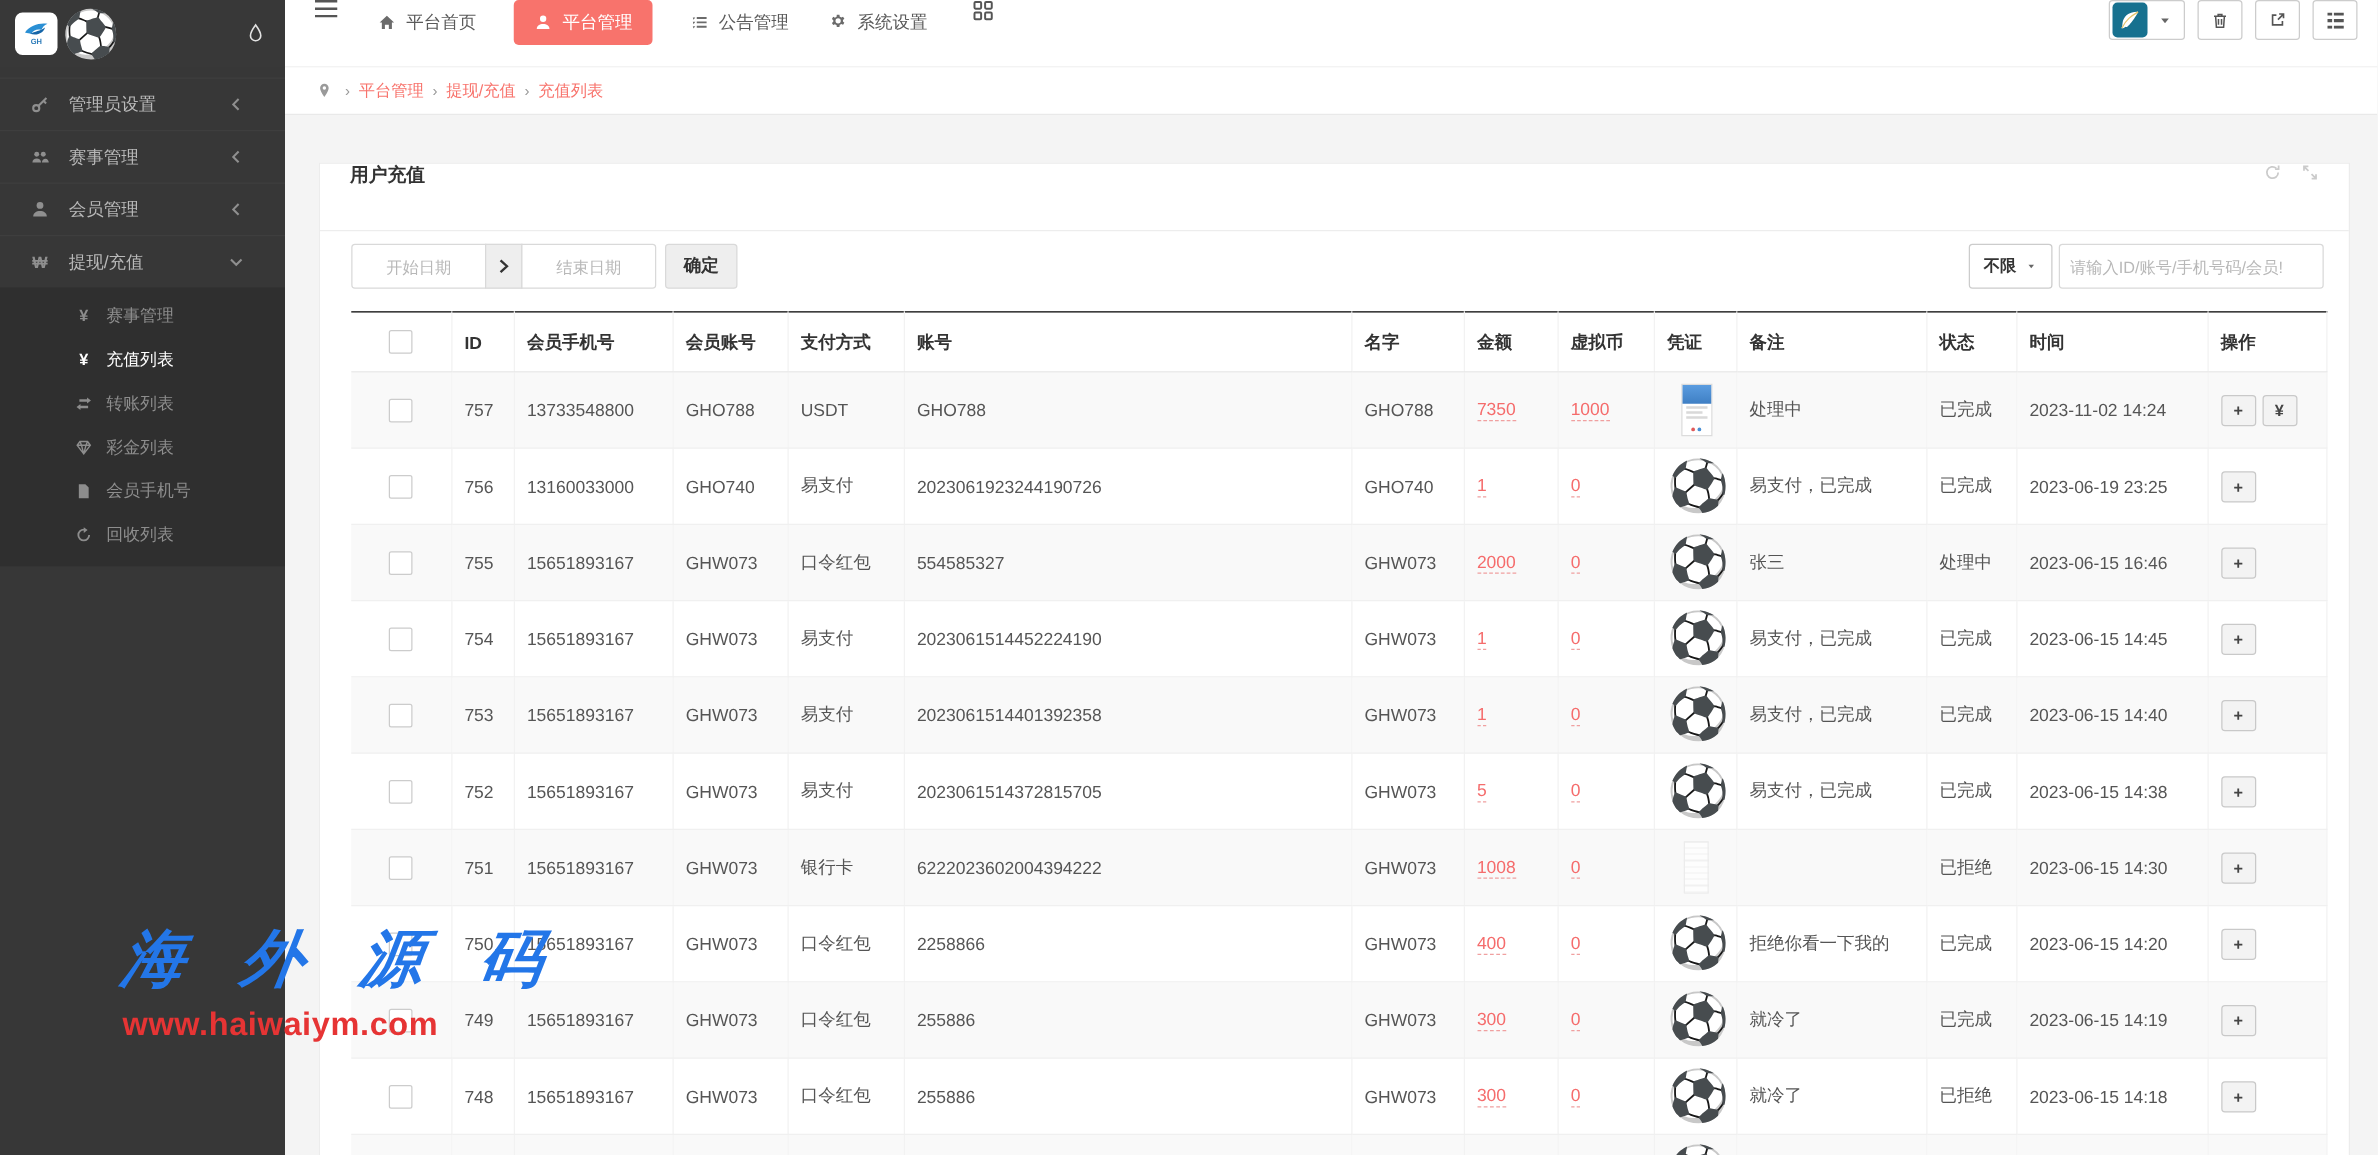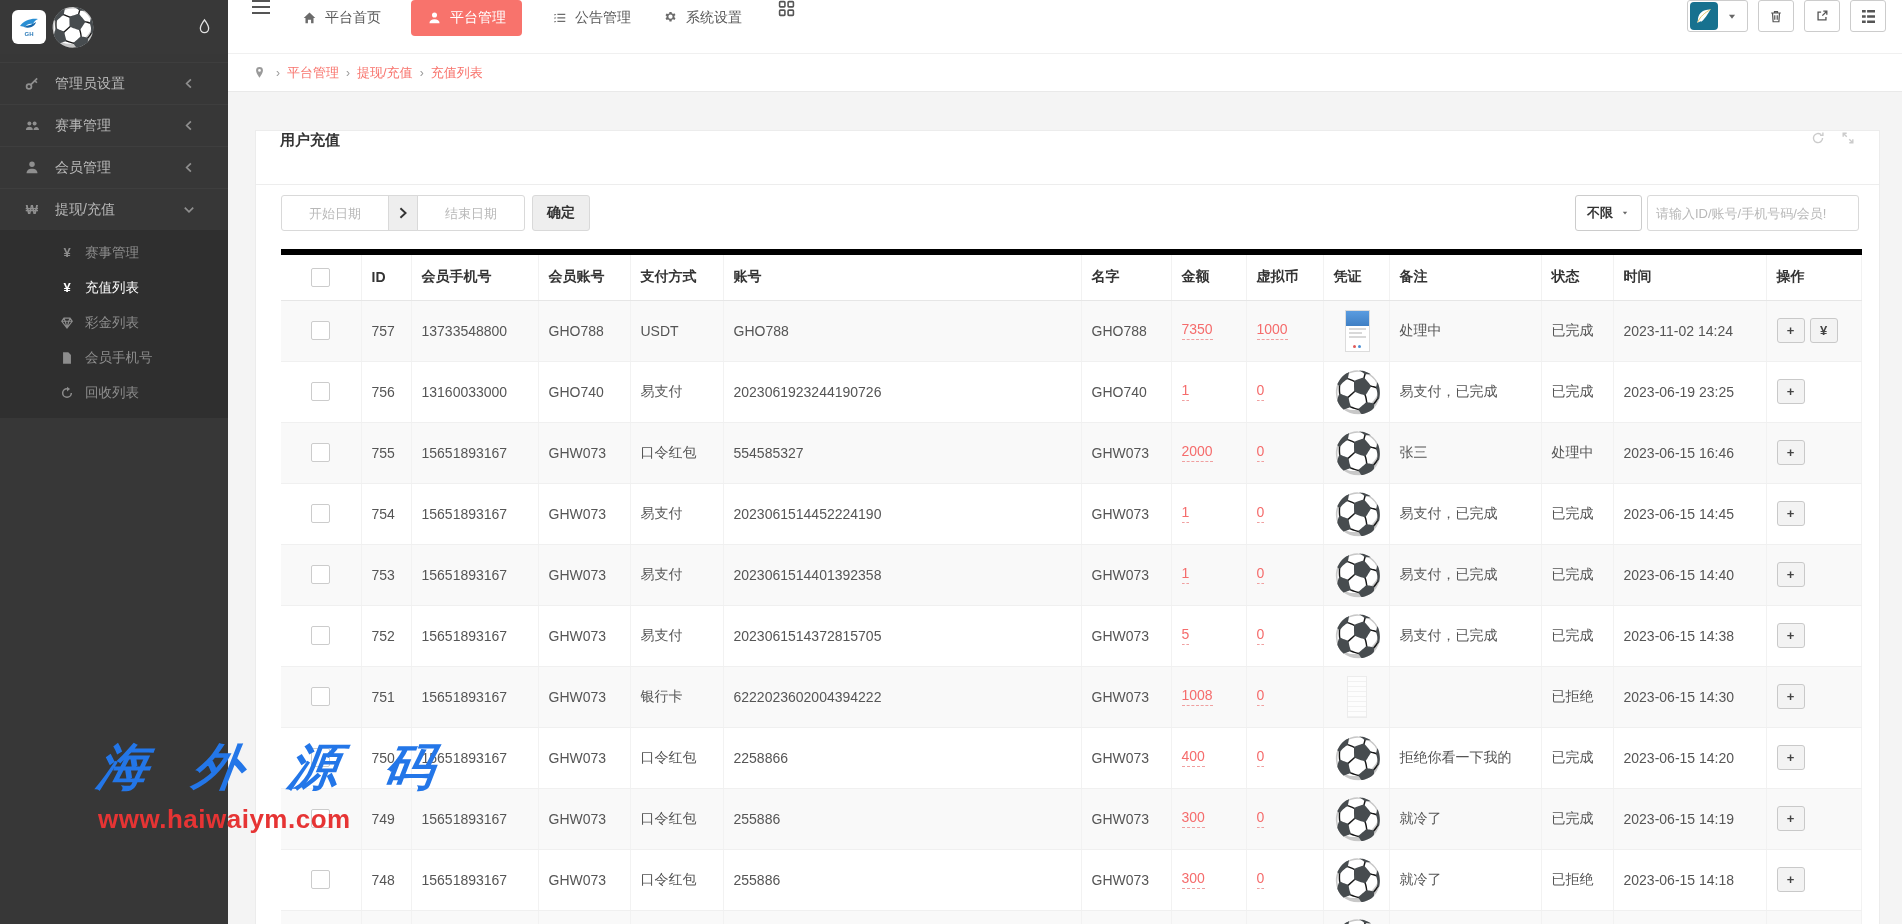--- a/index.html
+++ b/index.html
@@ -83,21 +83,21 @@
   .end{margin-left:-1px;border-radius:0 3px 3px 0}
   .confirm-btn{height:36px;padding:0 14px;background:#eee;border:1px solid #d9d9d9;border-radius:3px;
     margin-left:7px;font-weight:700;font-size:14px;color:#333;cursor:pointer}
   .fl-right{margin-left:auto;display:flex;align-items:center}
   .scope-btn{height:36px;padding:0 11px;background:#fff;border:1px solid #ccc;border-radius:3px;
     font-weight:700;font-size:13px;color:#333;display:flex;align-items:center;gap:7px;cursor:pointer}
   .search{width:212px;margin-left:5px}
 
   table{border-collapse:collapse;table-layout:fixed;width:1580px;margin-top:18px;
     font-size:14px;color:#555}
-  th{font-weight:700;color:#333;text-align:left;height:48px;border-top:6px solid #000000;
+  th{font-weight:700;color:#333;text-align:left;height:48px;border-top:1px solid #000000;
     border-bottom:1px solid #e6e6e6}
   th,td{border-right:1px solid #f2f2f2;padding:0 8px 0 10px;overflow:hidden;white-space:nowrap}
   td{height:61px;border-bottom:1px solid #f0f0f0}
   tbody tr:nth-child(odd) td{background:#f9f9f9}
   .cb-cell{text-align:center;padding:0}
   input[type=checkbox]{appearance:none;-webkit-appearance:none;width:19px;height:19px;
     border:1px solid #ccc;border-radius:2px;background:#fff;cursor:pointer;vertical-align:middle}
   .red-link{color:var(--red);border-bottom:1px dashed #f0a0a0;padding-bottom:1px;cursor:pointer;
     display:inline-block;line-height:1.15;text-decoration:none}
   .vou-cell{text-align:center}
@@ -201,20 +201,28 @@
         <span class="ic" style="">
             <b class="tic">¥</b>
           </span>
           <span>赛事管理</span>
         </div>
         <div class="s-sub-item active">
         <span class="ic" style="">
             <b class="tic">¥</b>
           </span>
           <span>充值列表</span>
+        </div>
+        <div class="s-sub-item">
+        <span class="ic" style="">
+            <svg viewBox="0 0 16 16" fill="currentColor">
+              <path d="M11 2.2 14.6 5 11 7.8V6.2H4V3.8h7zM5 8.2 1.4 11 5 13.8v-1.6h7V9.8H5z"></path>
+            </svg>
+          </span>
+          <span>转账列表</span>
         </div>
         <div class="s-sub-item">
         <span class="ic" style="">
             <svg viewBox="0 0 16 16" fill="none" stroke="currentColor" stroke-width="1.3">
               <path d="M4.5 2.5h7L14 6 8 13.8 2 6zM2 6h12M6 6l2 7.8M10 6 8 13.8M4.5 2.5 6 6M11.5 2.5 10 6"></path>
             </svg>
           </span>
           <span>彩金列表</span>
         </div>
         <div class="s-sub-item">

